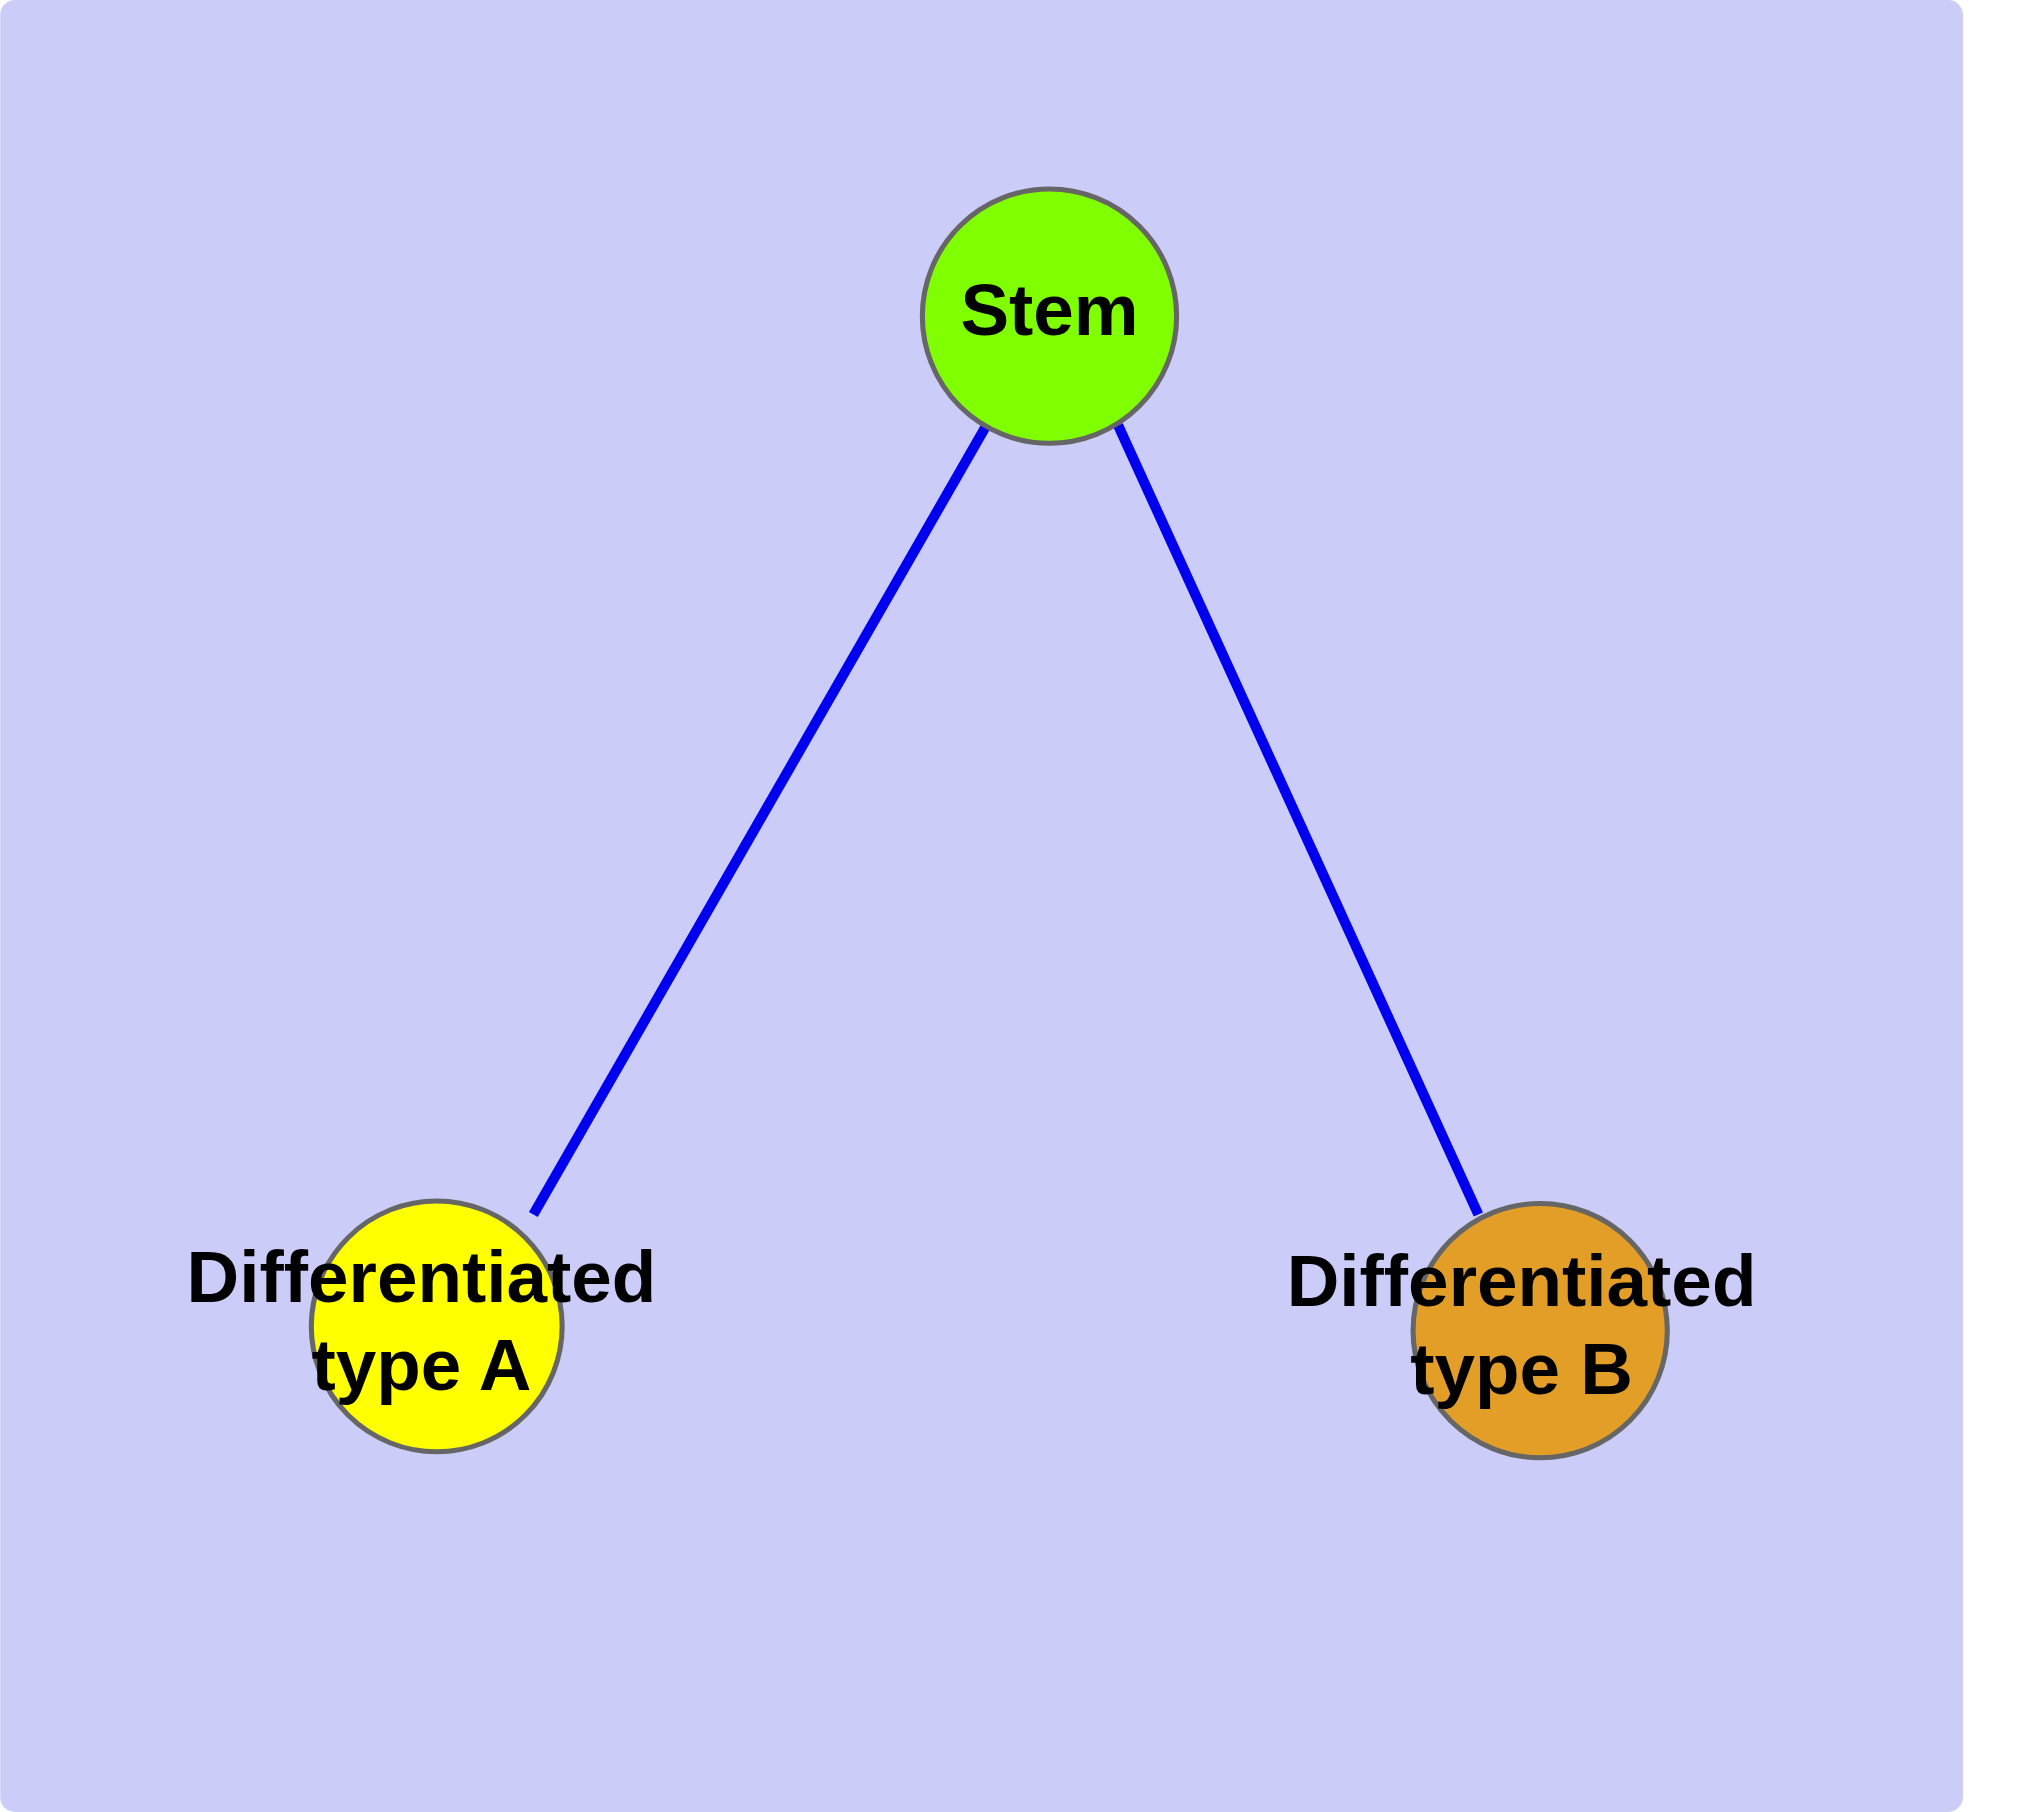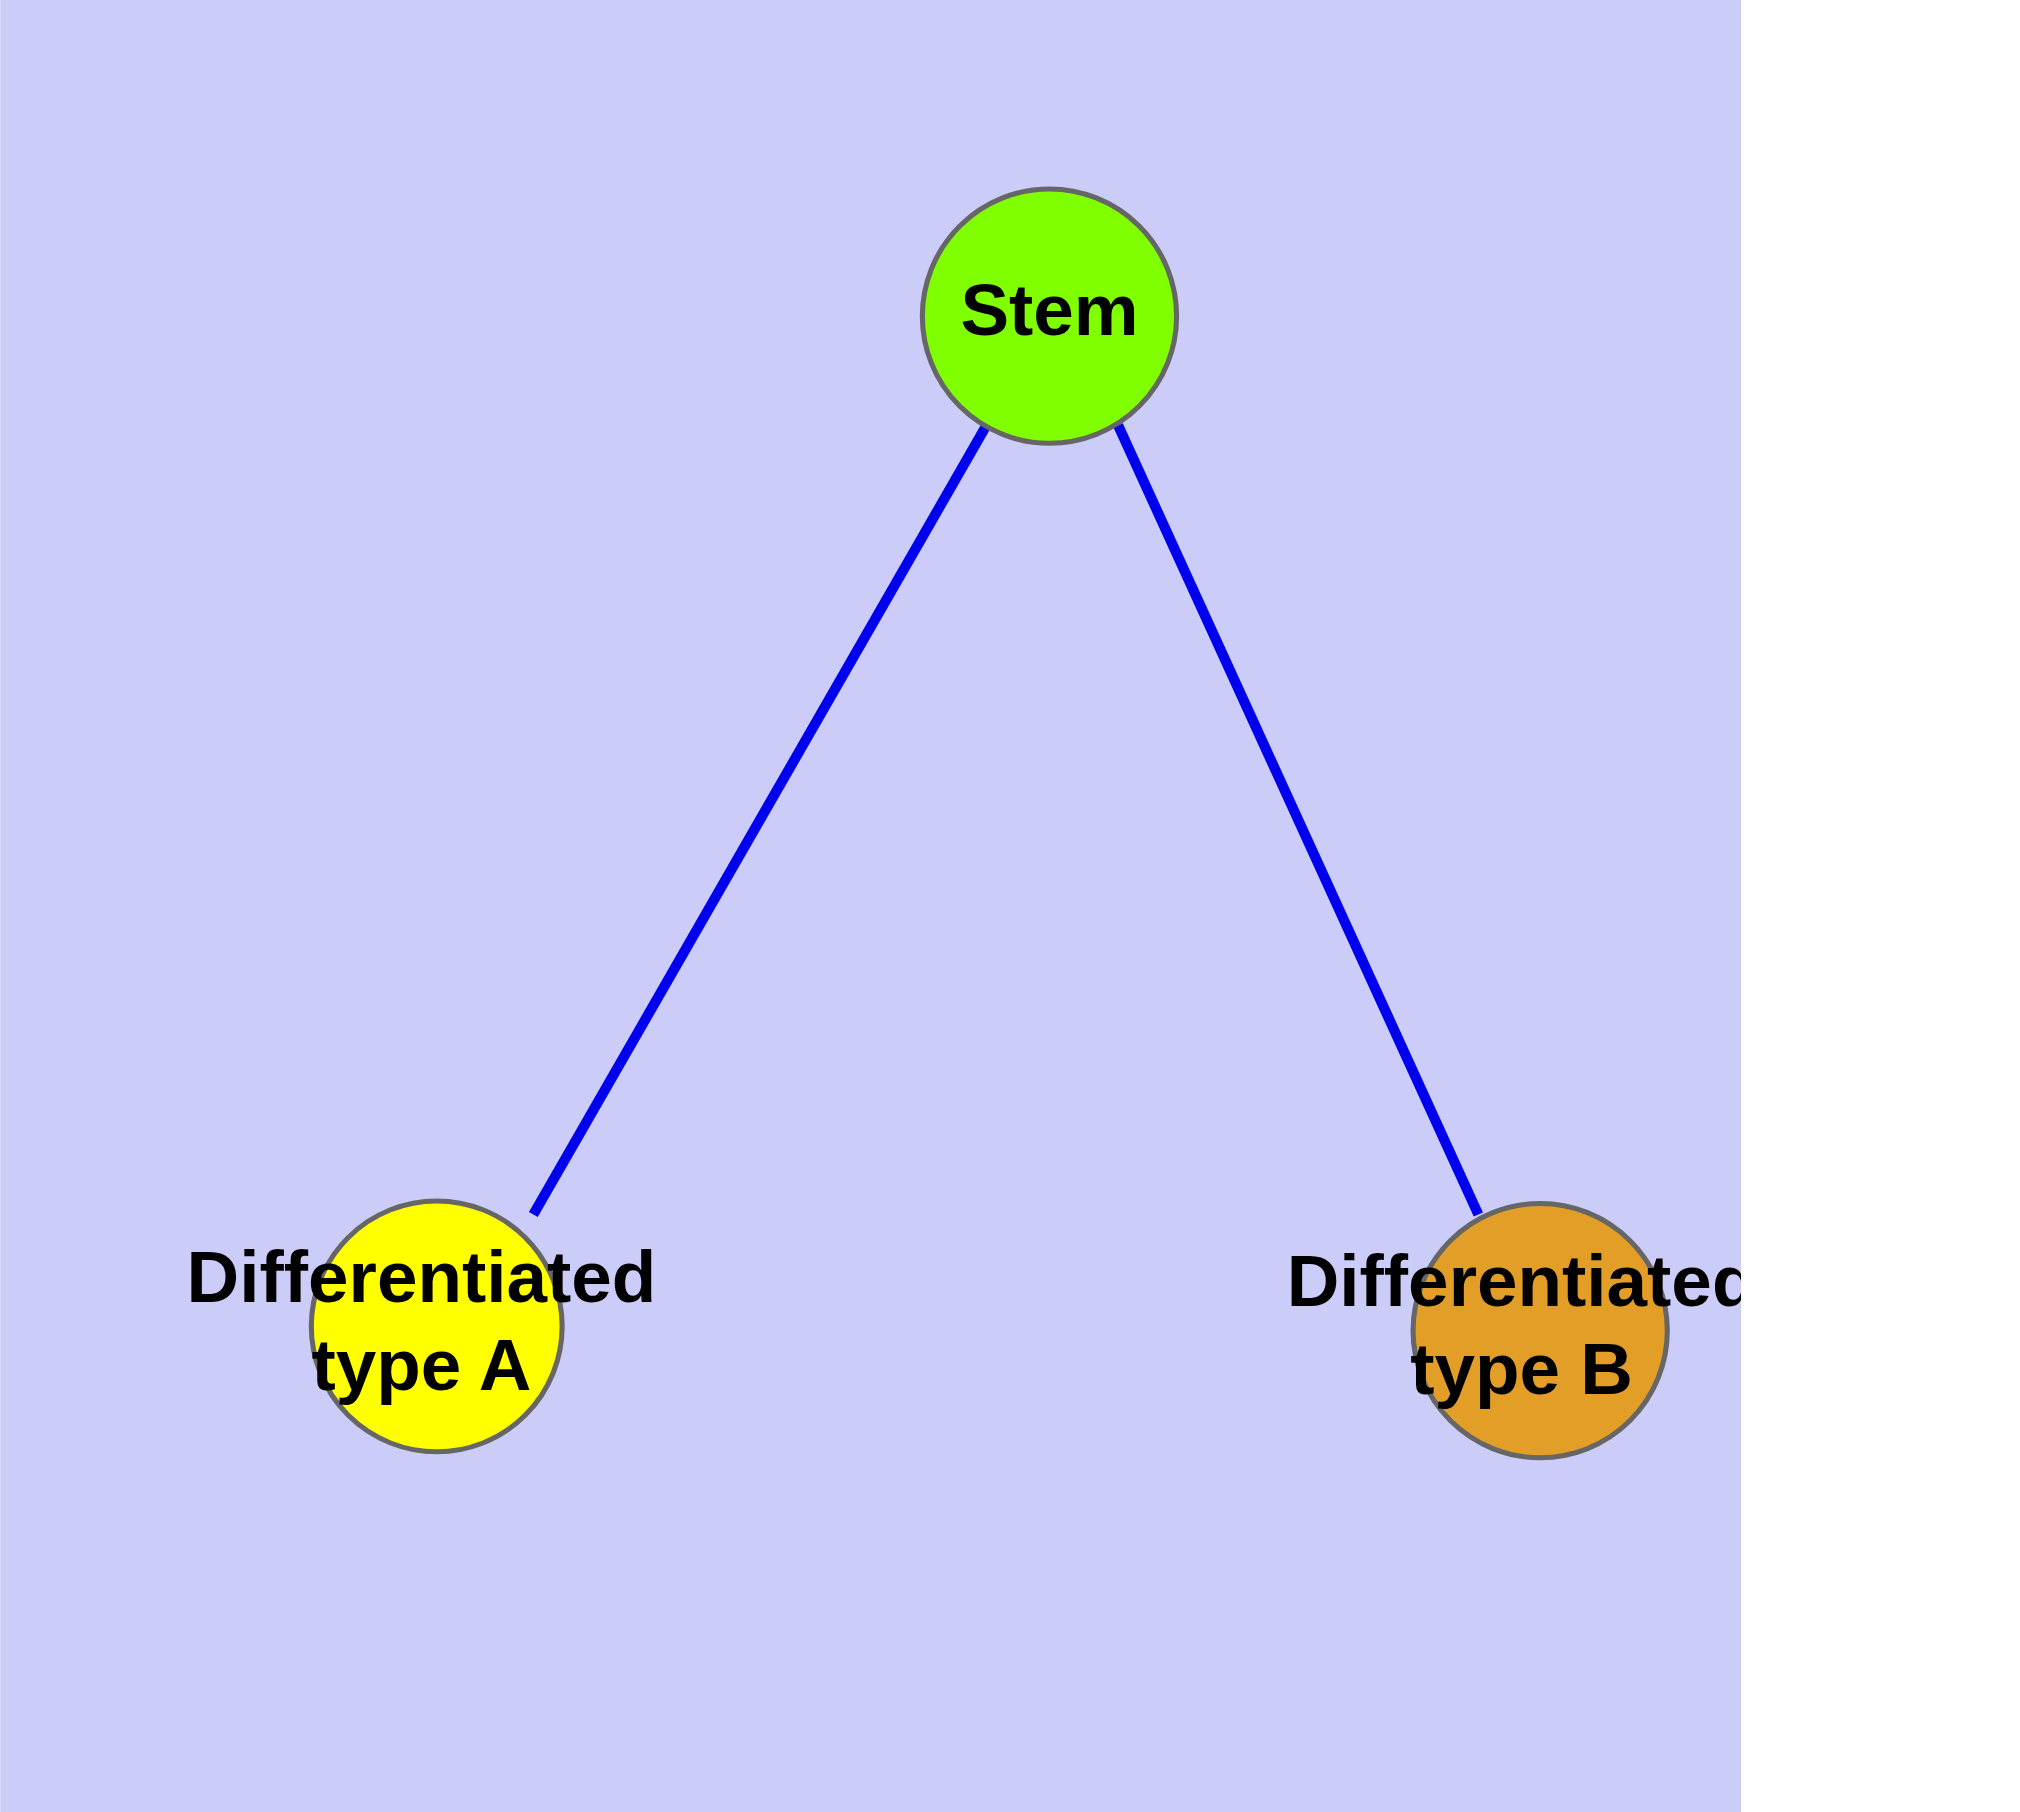--- a/index.html
+++ b/index.html
@@ -23,21 +23,21 @@
   .node-label {
     font-family: "Liberation Sans", sans-serif;
     font-weight: bold;
     fill: #000000;
     dominant-baseline: middle;
   }
 </style>
 </head>
 <body style="background: rgb(255, 255, 255);">
 
-<div id="canvas-root" style="width: 1741px; height: 1812px;">
+<div id="canvas-root" style="width: 1963px; height: 1812px; border-radius: 15px;">
   <svg id="graph-svg" viewBox="0 0 2384 2138" xmlns="http://www.w3.org/2000/svg">
 
     <rect id="bg-rect" x="0" y="0" width="2384" height="2138" fill="#ccccf9"></rect>
 
     <g id="edges-layer">
         <line x1="1163" y1="503" x2="629" y2="1433" stroke="#0000ee" stroke-width="12" stroke-linecap="butt"></line>
         <line x1="1319" y1="502" x2="1744" y2="1433" stroke="#0000ee" stroke-width="12" stroke-linecap="butt"></line>
       </g>
     <g id="nodes-layer">
         <circle cx="1238" cy="373" r="150" fill="#80ff00" stroke="#666666" stroke-width="6"></circle>

